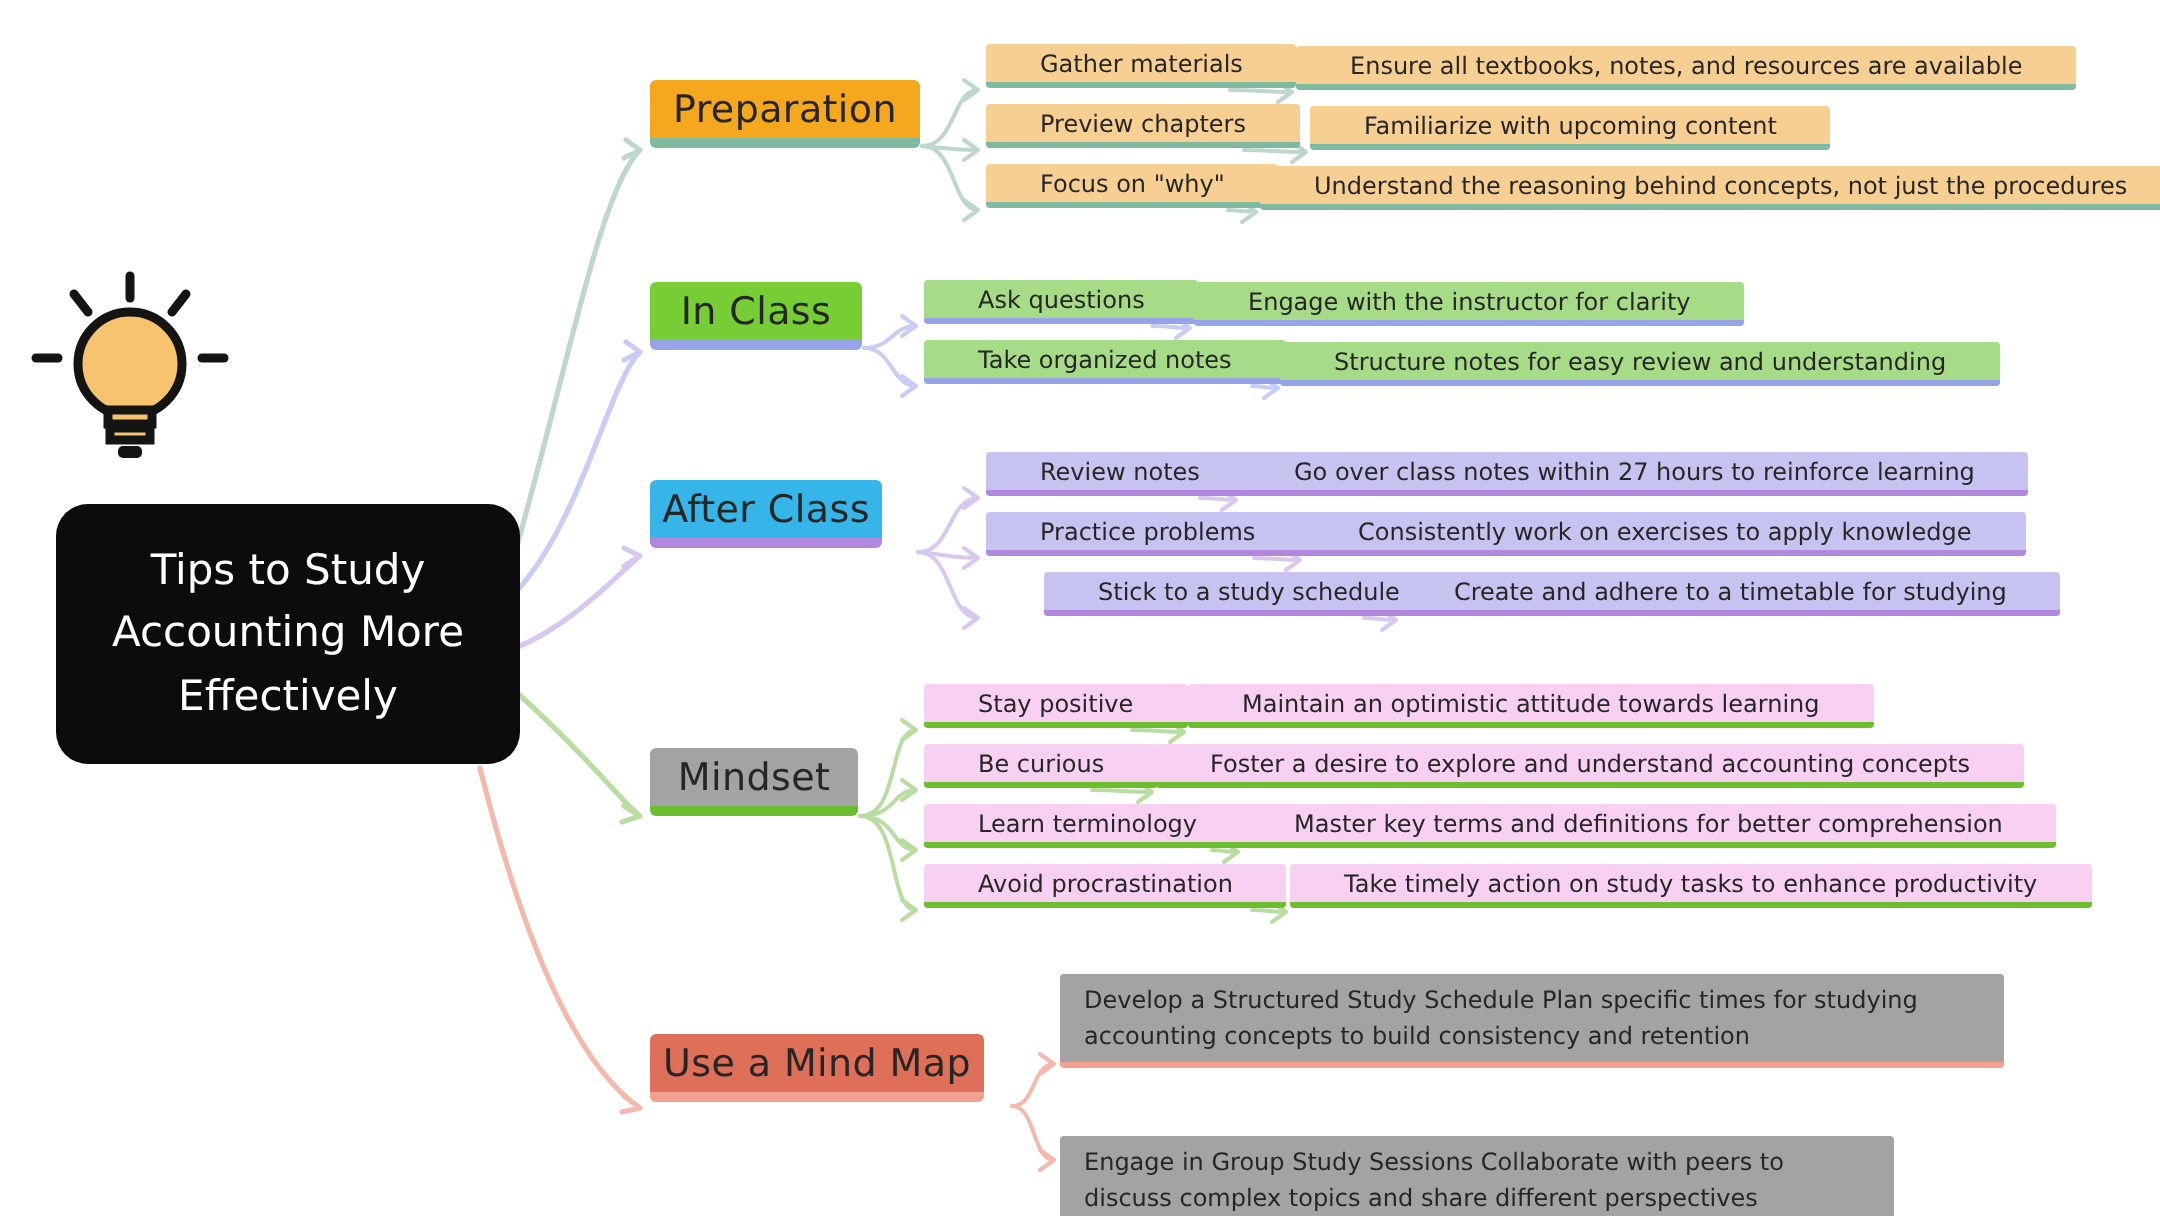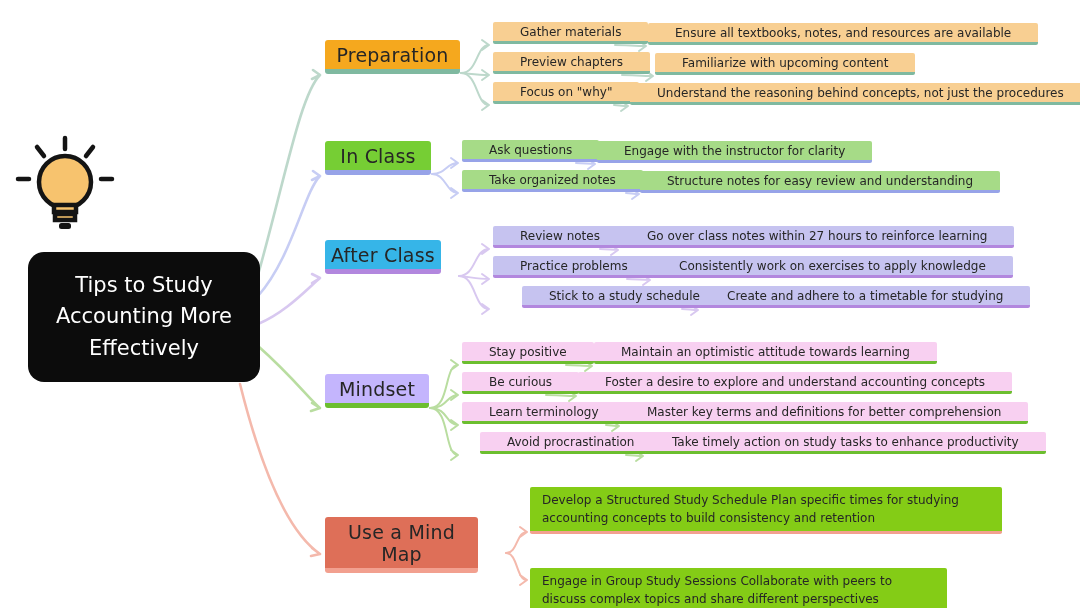--- a/index.html
+++ b/index.html
@@ -20,24 +20,24 @@
   .kw{font-size:12px;white-space:nowrap;padding:3px 27px 2px;border-bottom:3px solid;border-radius:2px;}
   .leaf-wide{font-size:12px;padding:4px 12px;border-bottom:3px solid;border-radius:2px;
              line-height:1.5;text-align:left;}
 
   .b-prep{background:#f5a81e;border-color:#7fb9a0;}
   .k-prep{background:#f8cf92;border-color:#7fb9a0;}
   .b-inclass{background:#76ce34;border-color:#97a3e8;}
   .k-inclass{background:#a6db87;border-color:#97a3e8;}
   .b-after{background:#36b5e8;border-color:#b287de;}
   .k-after{background:#c6c3f0;border-color:#b287de;text-align:right;}
-  .b-mind{background:#c4b5fd;border-color:#6cbe2f;}
+  .b-mind{background:#a3a3a3;border-color:#6cbe2f;}
   .k-mind{background:#f8d0f1;border-color:#6cbe2f;}
   .b-map{background:#de6f58;border-color:#f2a08f;}
-  .k-map{background:#84cc16;border-color:#f2a08f;}
+  .k-map{background:#a3a3a3;border-color:#f2a08f;}
 
   .center-node{left:28px;top:252px;width:232px;height:130px;background:#0c0c0c;color:#ffffff;
                border-radius:16px;display:flex;align-items:center;justify-content:center;
                text-align:center;font-size:21px;line-height:1.5;white-space:pre-line;z-index:2;}
   .bulb{position:absolute;left:12px;top:134px;width:106px;height:106px;z-index:2;}
 </style>
 </head>
 <body>
 
 <div id="canvas">
@@ -123,23 +123,23 @@
   <div class="node kw k-after" style="left:493px;top:256px;">Practice problems</div>
   <div class="node kw k-after" style="left:493px;top:286px;margin-left:29px;">Stick to a study schedule</div>
   <div class="node kw k-after" style="left:620px;top:226px;">Go over class notes within 27 hours to reinforce learning</div>
   <div class="node kw k-after" style="left:652px;top:256px;">Consistently work on exercises to apply knowledge</div>
   <div class="node kw k-after" style="left:700px;top:286px;">Create and adhere to a timetable for studying</div>
 
   <div class="node branch b-mind" style="left:325px;top:374px;width:104px;">Mindset</div>
   <div class="node kw k-mind" style="left:462px;top:342px;">Stay positive</div>
   <div class="node kw k-mind" style="left:462px;top:372px;">Be curious</div>
   <div class="node kw k-mind" style="left:462px;top:402px;">Learn terminology</div>
-  <div class="node kw k-mind" style="left:480px;top:432px;">Avoid procrastination</div>
+  <div class="node kw k-mind" style="left:462px;top:432px;">Avoid procrastination</div>
   <div class="node kw k-mind" style="left:594px;top:342px;">Maintain an optimistic attitude towards learning</div>
   <div class="node kw k-mind" style="left:578px;top:372px;">Foster a desire to explore and understand accounting concepts</div>
   <div class="node kw k-mind" style="left:620px;top:402px;">Master key terms and definitions for better comprehension</div>
   <div class="node kw k-mind" style="left:645px;top:432px;">Take timely action on study tasks to enhance productivity</div>
 
-  <div class="node branch b-map" style="left:325px;top:517px;width:153px;">Use a Mind Map</div>
+  <div class="node branch b-map" style="left:325px;top:517px;width:167px;">Use a Mind Map</div>
   <div class="node leaf-wide k-map" style="left:530px;top:487px;width:472px;">Develop a Structured Study Schedule Plan specific times for studying accounting concepts to build consistency and retention</div>
   <div class="node leaf-wide k-map" style="left:530px;top:536px;width:417px;margin-top:32px;">Engage in Group Study Sessions Collaborate with peers to discuss complex topics and share different perspectives</div>
 
 </div>
 
 </body></html>

